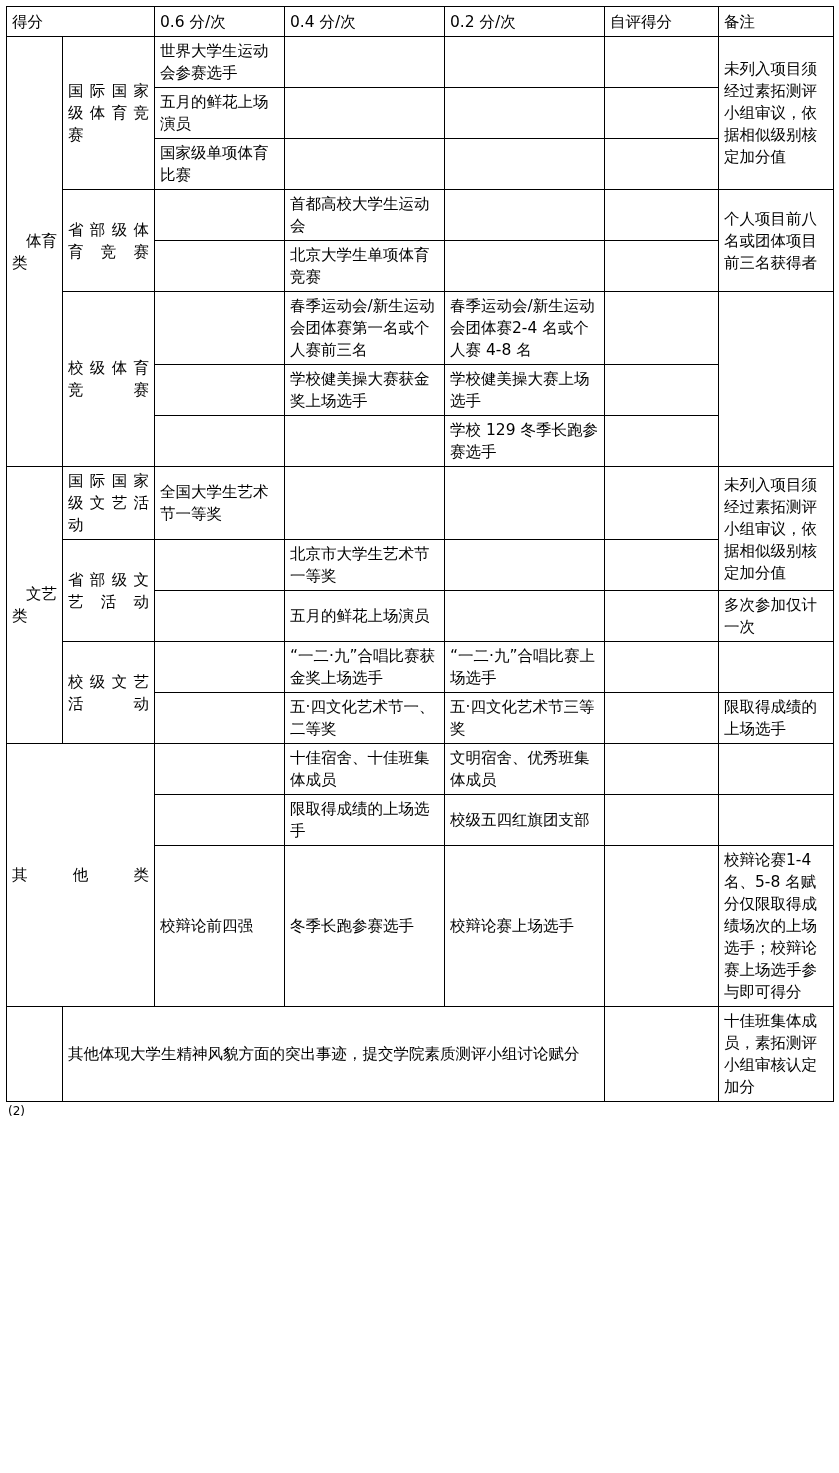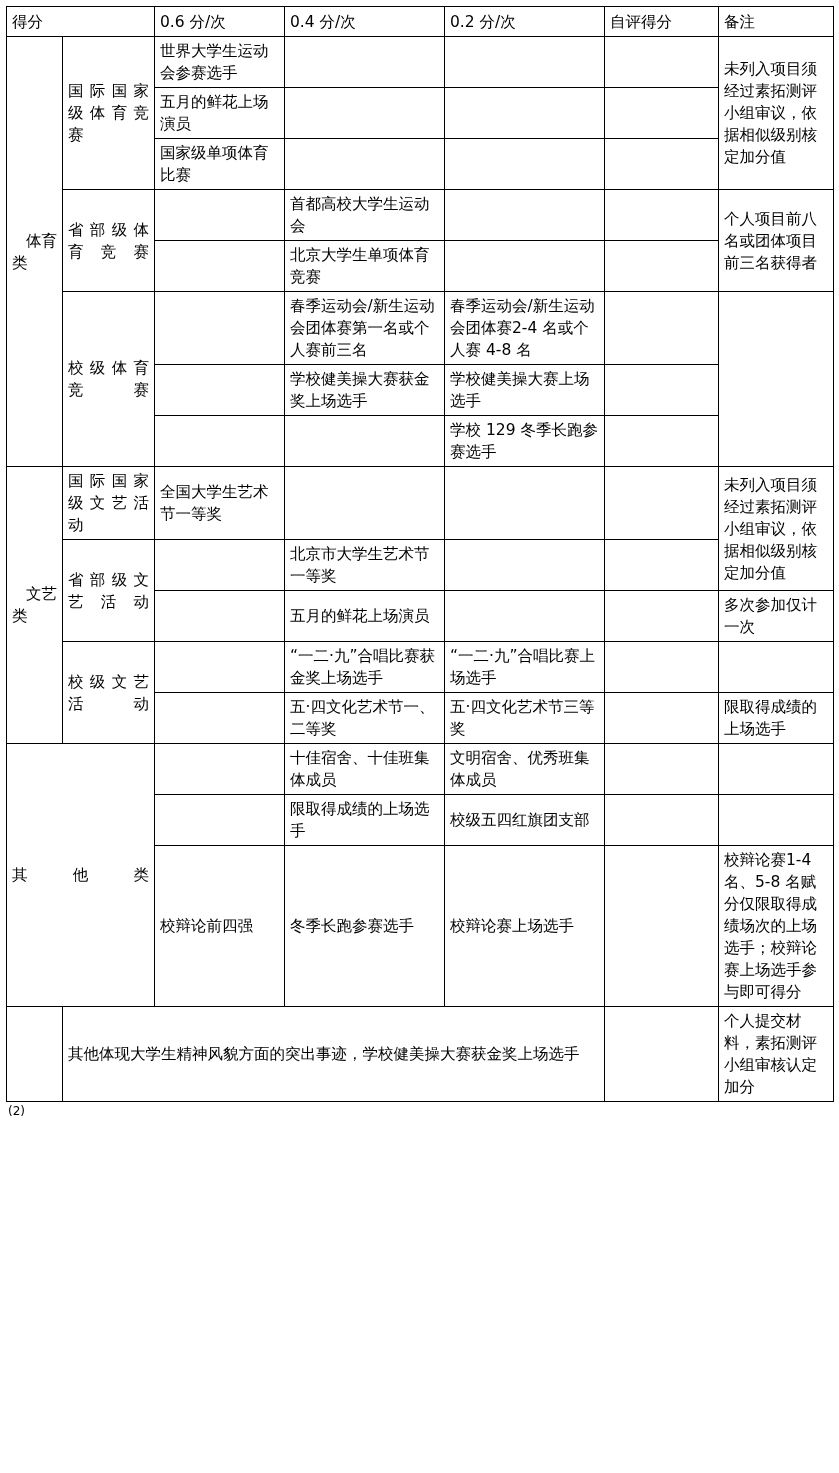--- a/index.html
+++ b/index.html
@@ -211,20 +211,20 @@
       <tr>
         <td>校辩论前四强</td>
         <td>冬季长跑参赛选手</td>
         <td>校辩论赛上场选手</td>
         <td class="empty"></td>
         <td>校辩论赛1-4 名、5-8 名赋分仅限取得成绩场次的上场选手；校辩论赛上场选手参与即可得分</td>
       </tr>
 
       <tr>
         <td class="empty"></td>
-        <td colspan="4">其他体现大学生精神风貌方面的突出事迹，学校健美操大赛获金奖上场选手</td>
-        <td class="empty"></td>
-        <td>个人提交材料，素拓测评小组审核认定加分</td>
+        <td colspan="4">其他体现大学生精神风貌方面的突出事迹，提交学院素质测评小组讨论赋分</td>
+        <td class="empty"></td>
+        <td>十佳班集体成员，素拓测评小组审核认定加分</td>
       </tr>
     </tbody>
   </table>
   <div class="tiny-foot">(2)</div>
 </div>
 
 </body></html>

